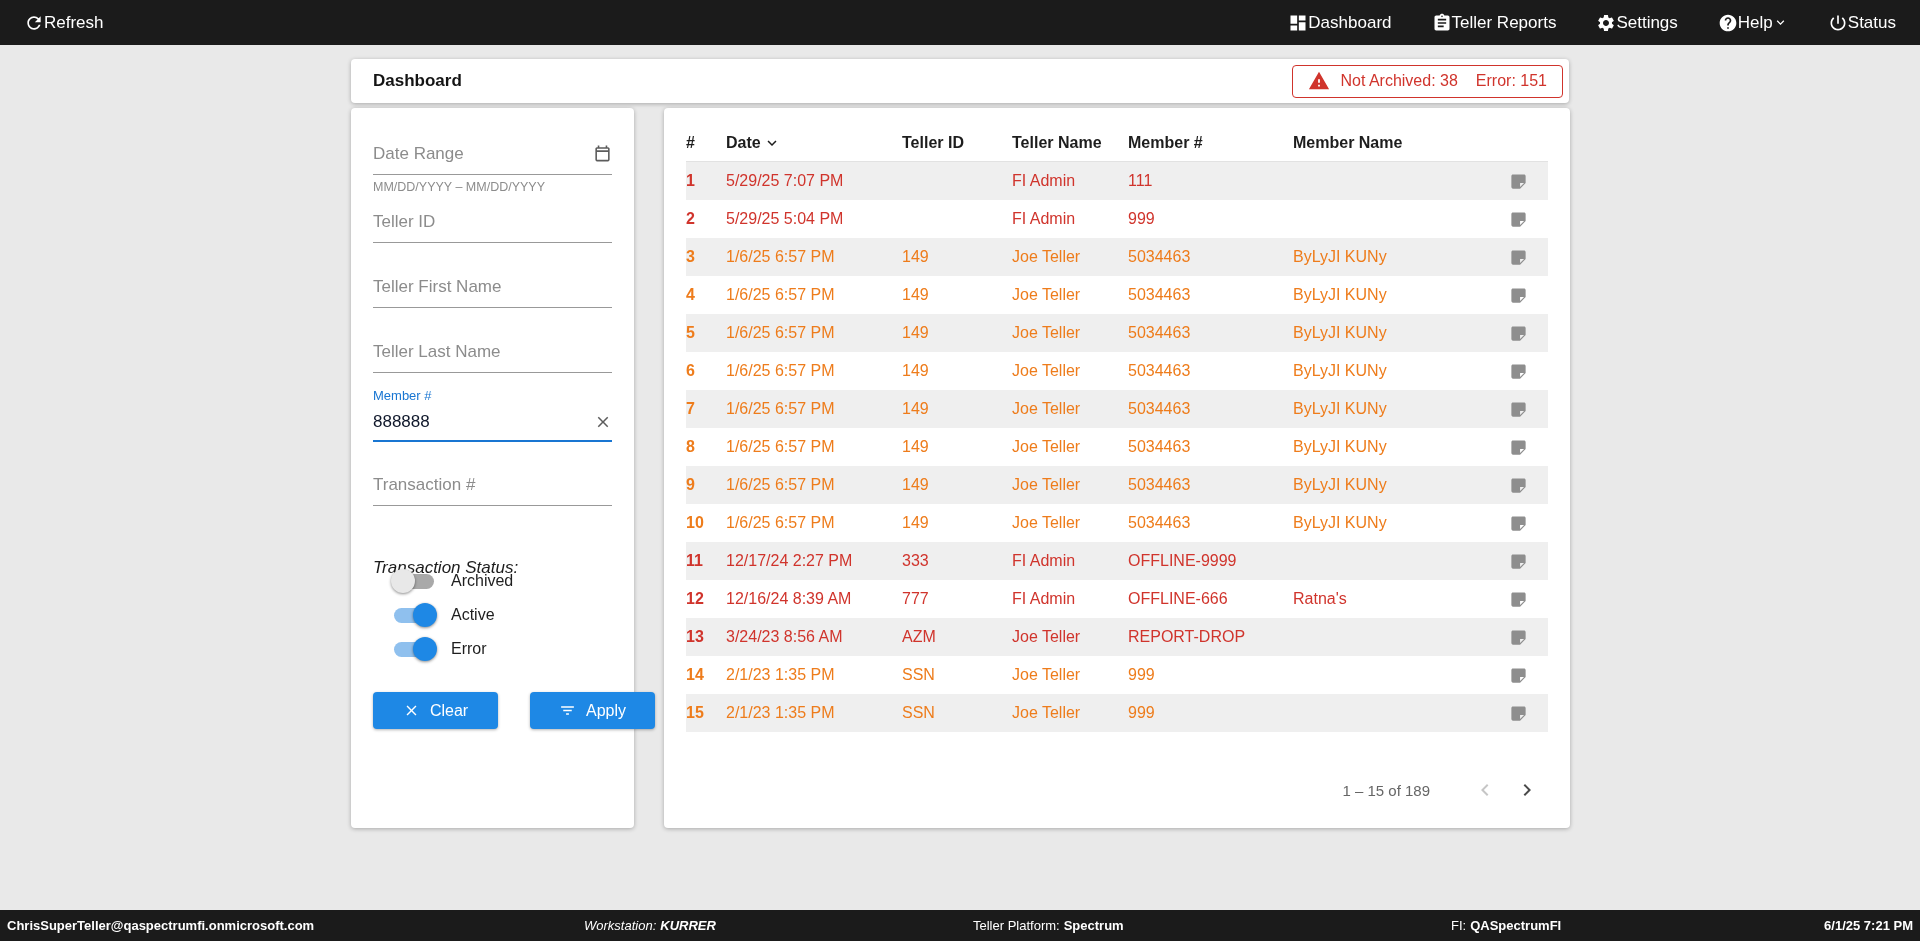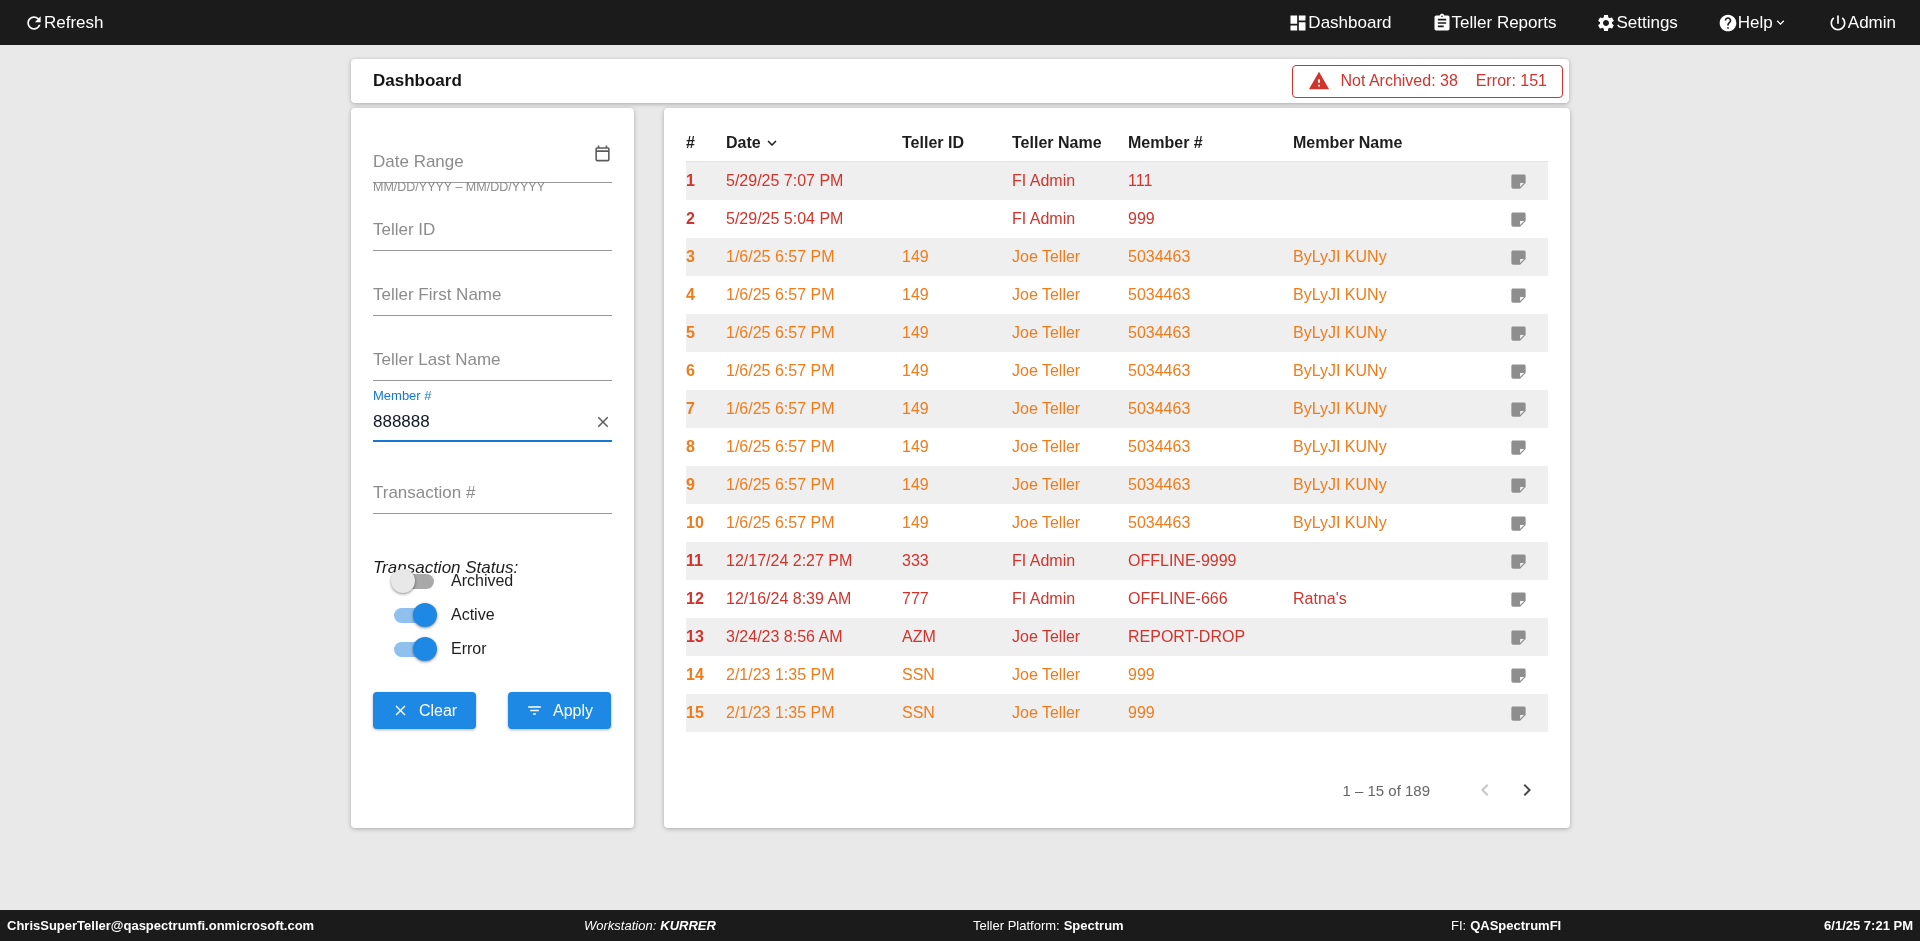--- a/index.html
+++ b/index.html
@@ -53,21 +53,21 @@
     font-size: 16px; background: #fff; cursor: pointer;
   }
   #alert-badge .gap2 { margin-left: 8px; }
 
   
   #filter-card { left: 351px; top: 108px; width: 283px; height: 720px; }
   .fp { position: absolute; left: 22px; width: 239px; }
   .mat-input {
     width: 100%; border: 0; border-bottom: 1px solid #999; background: transparent;
     outline: none; font-family: inherit; font-size: 17px; color: #222;
-    padding: 6px 0 10px; border-radius: 0; margin-top: 8px;
+    padding: 6px 0 10px; border-radius: 0;
   }
   .mat-input::placeholder { color: #8c8c8c; opacity: 1; }
   #f-date { top: 30px; }
   #f-date .mat-input { padding-right: 26px; }
   #f-date .cal-btn {
     position: absolute; right: 0; top: 6px; background: none; border: none;
     color: #5c5c5c; cursor: pointer; padding: 0;
   }
   #f-date-hint { top: 72px; font-size: 12.5px; color: #8c8c8c; }
   #f-tid   { top: 98px; }
@@ -103,21 +103,21 @@
   .switch .knob {
     position: absolute; top: 0; width: 24px; height: 24px; border-radius: 50%;
     background: #e8e8e8; box-shadow: 0 1px 3px rgba(0,0,0,.45);
   }
   .switch.off .knob { left: 0; }
   .switch.on  .track { background: #8fc0ee; }
   .switch.on  .knob  { right: 0; background: var(--blue, #1e88e5); }
   #filter-buttons { position: absolute; left: 22px; top: 584px; display: flex; gap: 32px; }
   .btn {
     display: flex; align-items: center; justify-content: center; gap: 10px;
-    width: 103px; height: 37px; border: none; border-radius: 4px;
+    width: 125px; height: 37px; border: none; border-radius: 4px;
     background: var(--blue, #1e88e5); color: #fff; cursor: pointer;
     font-family: inherit; font-size: 16px; box-shadow: 0 1px 3px rgba(0,0,0,.3);
   }
 
   
   #table-card {
     left: 664px; top: 108px; width: 906px; height: 720px;
     padding: 16px 22px 0; display: flex; flex-direction: column;
   }
   .trow {
@@ -197,21 +197,21 @@
         </svg>
         <span>Help</span>
         <svg viewBox="0 0 24 24" class="ic small">
           <path d="M7.41 8.59L12 13.17l4.59-4.58L18 10l-6 6-6-6z" fill="currentColor"></path>
         </svg>
       </button>
       <button class="tb-item">
         <svg viewBox="0 0 24 24" class="ic">
           <path d="M13 3h-2v10h2V3zm4.83 2.17l-1.42 1.42C17.99 7.86 19 9.81 19 12c0 3.87-3.13 7-7 7s-7-3.13-7-7c0-2.19 1.01-4.14 2.58-5.42L6.17 5.17C4.23 6.82 3 9.26 3 12c0 4.97 4.03 9 9 9s9-4.03 9-9c0-2.74-1.23-5.18-3.17-6.83z" fill="currentColor"></path>
         </svg>
-        <span>Admin</span>
+        <span>Status</span>
       </button>
     </nav>
 </header>
 
 <section class="card" id="title-card">
   <h1 id="page-title">Dashboard</h1>
   <div id="alert-badge">
     <svg viewBox="0 0 24 24" class="ic warn">
         <path d="M1 21h22L12 2 1 21zm12-3h-2v-2h2v2zm0-4h-2v-4h2v4z" fill="currentColor"></path>
       </svg>

